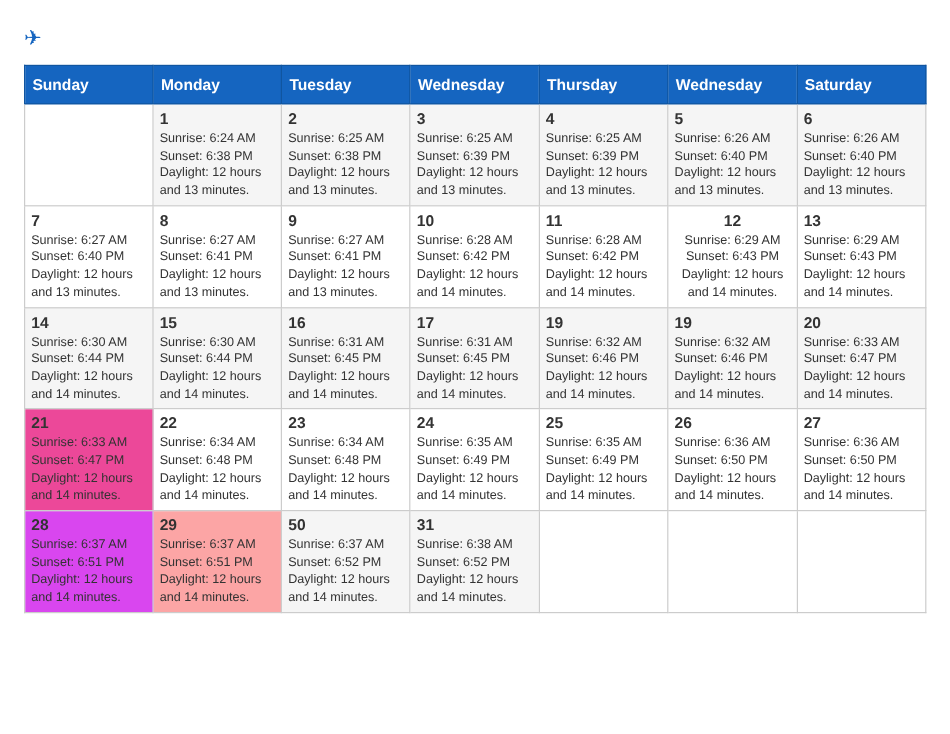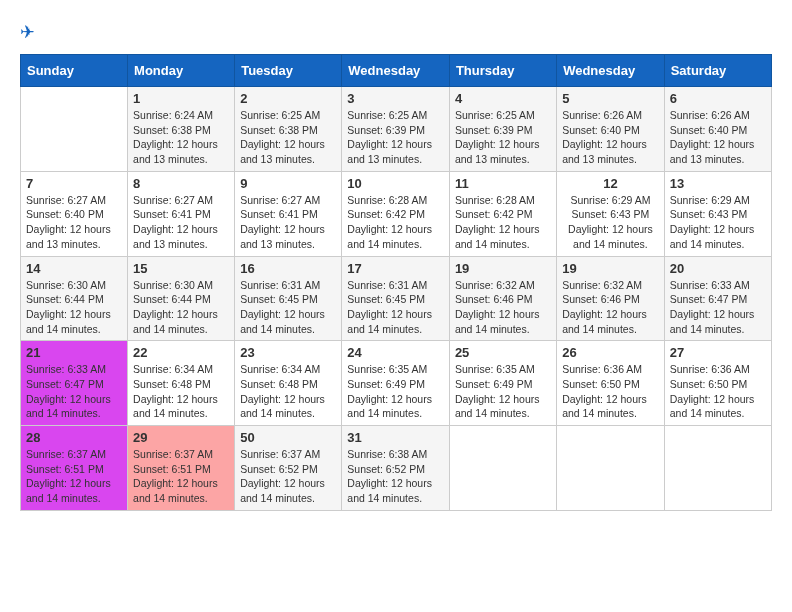--- a/index.html
+++ b/index.html
@@ -237,21 +237,21 @@
 Daylight: 12 hours and 14 minutes.</div>
         </td>
         <td style="background-color: rgb(245, 245, 245);">
           <span class="day-number">20</span>
           <div class="day-detail" style="white-space: pre-line;">Sunrise: 6:33 AM
 Sunset: 6:47 PM
 Daylight: 12 hours and 14 minutes.</div>
         </td>
       </tr>
       <tr>
-        <td style="background-color: #d946ef;">
+        <td style="background-color: #ec4899;">
           <span class="day-number">21</span>
           <div class="day-detail" style="white-space: pre-line;">Sunrise: 6:33 AM
 Sunset: 6:47 PM
 Daylight: 12 hours and 14 minutes.</div>
         </td>
         <td style="background-color: rgb(255, 255, 255);">
           <span class="day-number">22</span>
           <div class="day-detail" style="white-space: pre-line;">Sunrise: 6:34 AM
 Sunset: 6:48 PM
 Daylight: 12 hours and 14 minutes.</div>

